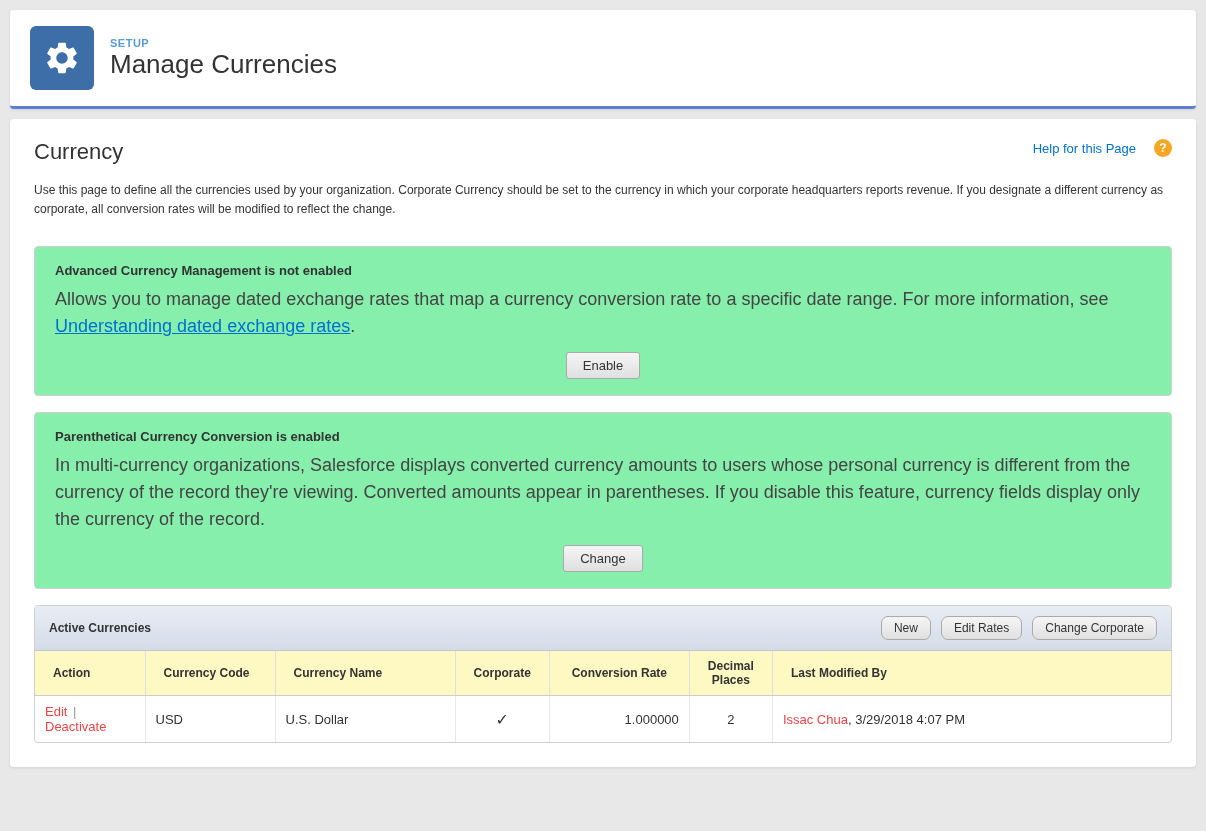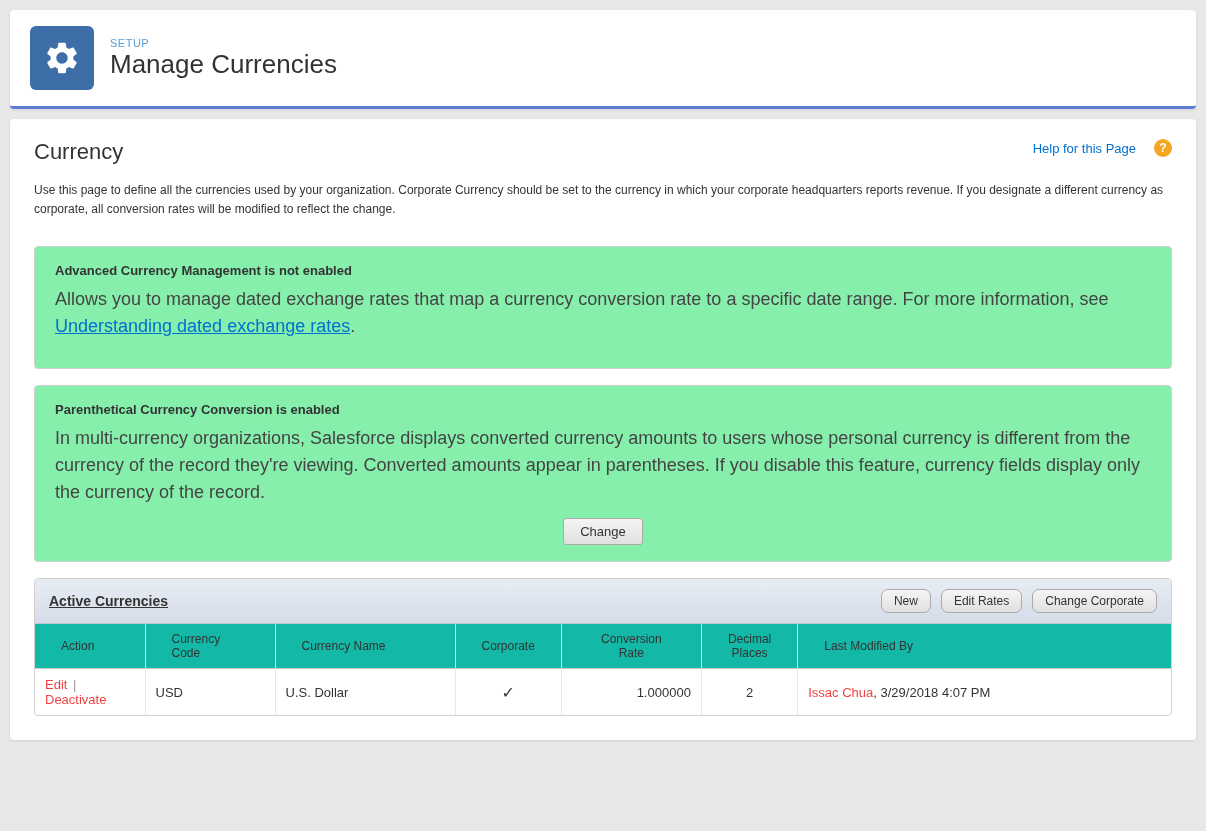--- a/index.html
+++ b/index.html
@@ -37,21 +37,21 @@
       height: 38px;
       fill: white;
     }
     .header-text {
       display: flex;
       flex-direction: column;
     }
     .header-setup {
       font-size: 11px;
       color: #5b9bd5;
-      font-weight: normal;
+      font-weight: bold;
       letter-spacing: 0.5px;
       text-transform: uppercase;
     }
     .header-title {
       font-size: 26px;
       color: #333;
       font-weight: normal;
     }
 
     
@@ -151,50 +151,49 @@
     }
     .section-header {
       background: linear-gradient(to bottom, #e8edf5, #d5dce8);
       border-bottom: 1px solid #c0c8d8;
       padding: 10px 14px;
       display: flex;
       align-items: center;
       gap: 10px;
     }
     .section-header-title {
-      font-size: 14px;
+      font-size: 12px;
       font-weight: bold;
       color: #333;
       flex: 1;
-      text-decoration: underline;
     }
     .section-btn {
       background: linear-gradient(to bottom, #f5f5f5, #e0e0e0);
       border: 1px solid #aaa;
       border-radius: 7px;
       padding: 4px 12px;
       font-size: 12px;
       color: #333;
       cursor: pointer;
       font-family: Arial, Helvetica, sans-serif;
     }
 
     
     .data-table {
       width: 100%;
       border-collapse: collapse;
     }
     .data-table th {
-      background: #14b8a6;
+      background: #fef9c3;
       border-bottom: 1px solid #ccc;
       border-right: 1px solid #e0e0e0;
-      padding: 8px 26px;
+      padding: 8px 18px;
       text-align: left;
       font-size: 12px;
-      font-weight: normal;
+      font-weight: bold;
       color: #333;
     }
     .data-table th:last-child {
       border-right: none;
     }
     .data-table td {
       border-bottom: 1px solid #e0e0e0;
       border-right: 1px solid #e8e8e8;
       padding: 8px 10px;
       font-size: 13px;
@@ -259,20 +258,23 @@
     </a>
   </div>
 
   <p class="description">Use this page to define all the currencies used by your organization. Corporate Currency should be set to the currency in which your corporate headquarters reports revenue. If you designate a different currency as corporate, all conversion rates will be modified to reflect the change.</p>
 
   <div class="info-box">
     <div class="info-box-title">Advanced Currency Management is not enabled</div>
     <div class="info-box-body">
       <span>Allows you to manage dated exchange rates that map a currency conversion rate to a specific date range. For more information, see</span>
       <a href="#" class="link">Understanding dated exchange rates</a><span>.</span>
+    </div>
+    <div class="info-box-btn-row">
+      <button class="btn">Enable</button>
     </div>
   </div>
 
   <div class="info-box">
     <div class="info-box-title">Parenthetical Currency Conversion is enabled</div>
     <div class="info-box-body">In multi-currency organizations, Salesforce displays converted currency amounts to users whose personal currency is different from the currency of the record they're viewing. Converted amounts appear in parentheses. If you disable this feature, currency fields display only the currency of the record.</div>
     <div class="info-box-btn-row">
       <button class="btn">Change</button>
     </div>
   </div>

